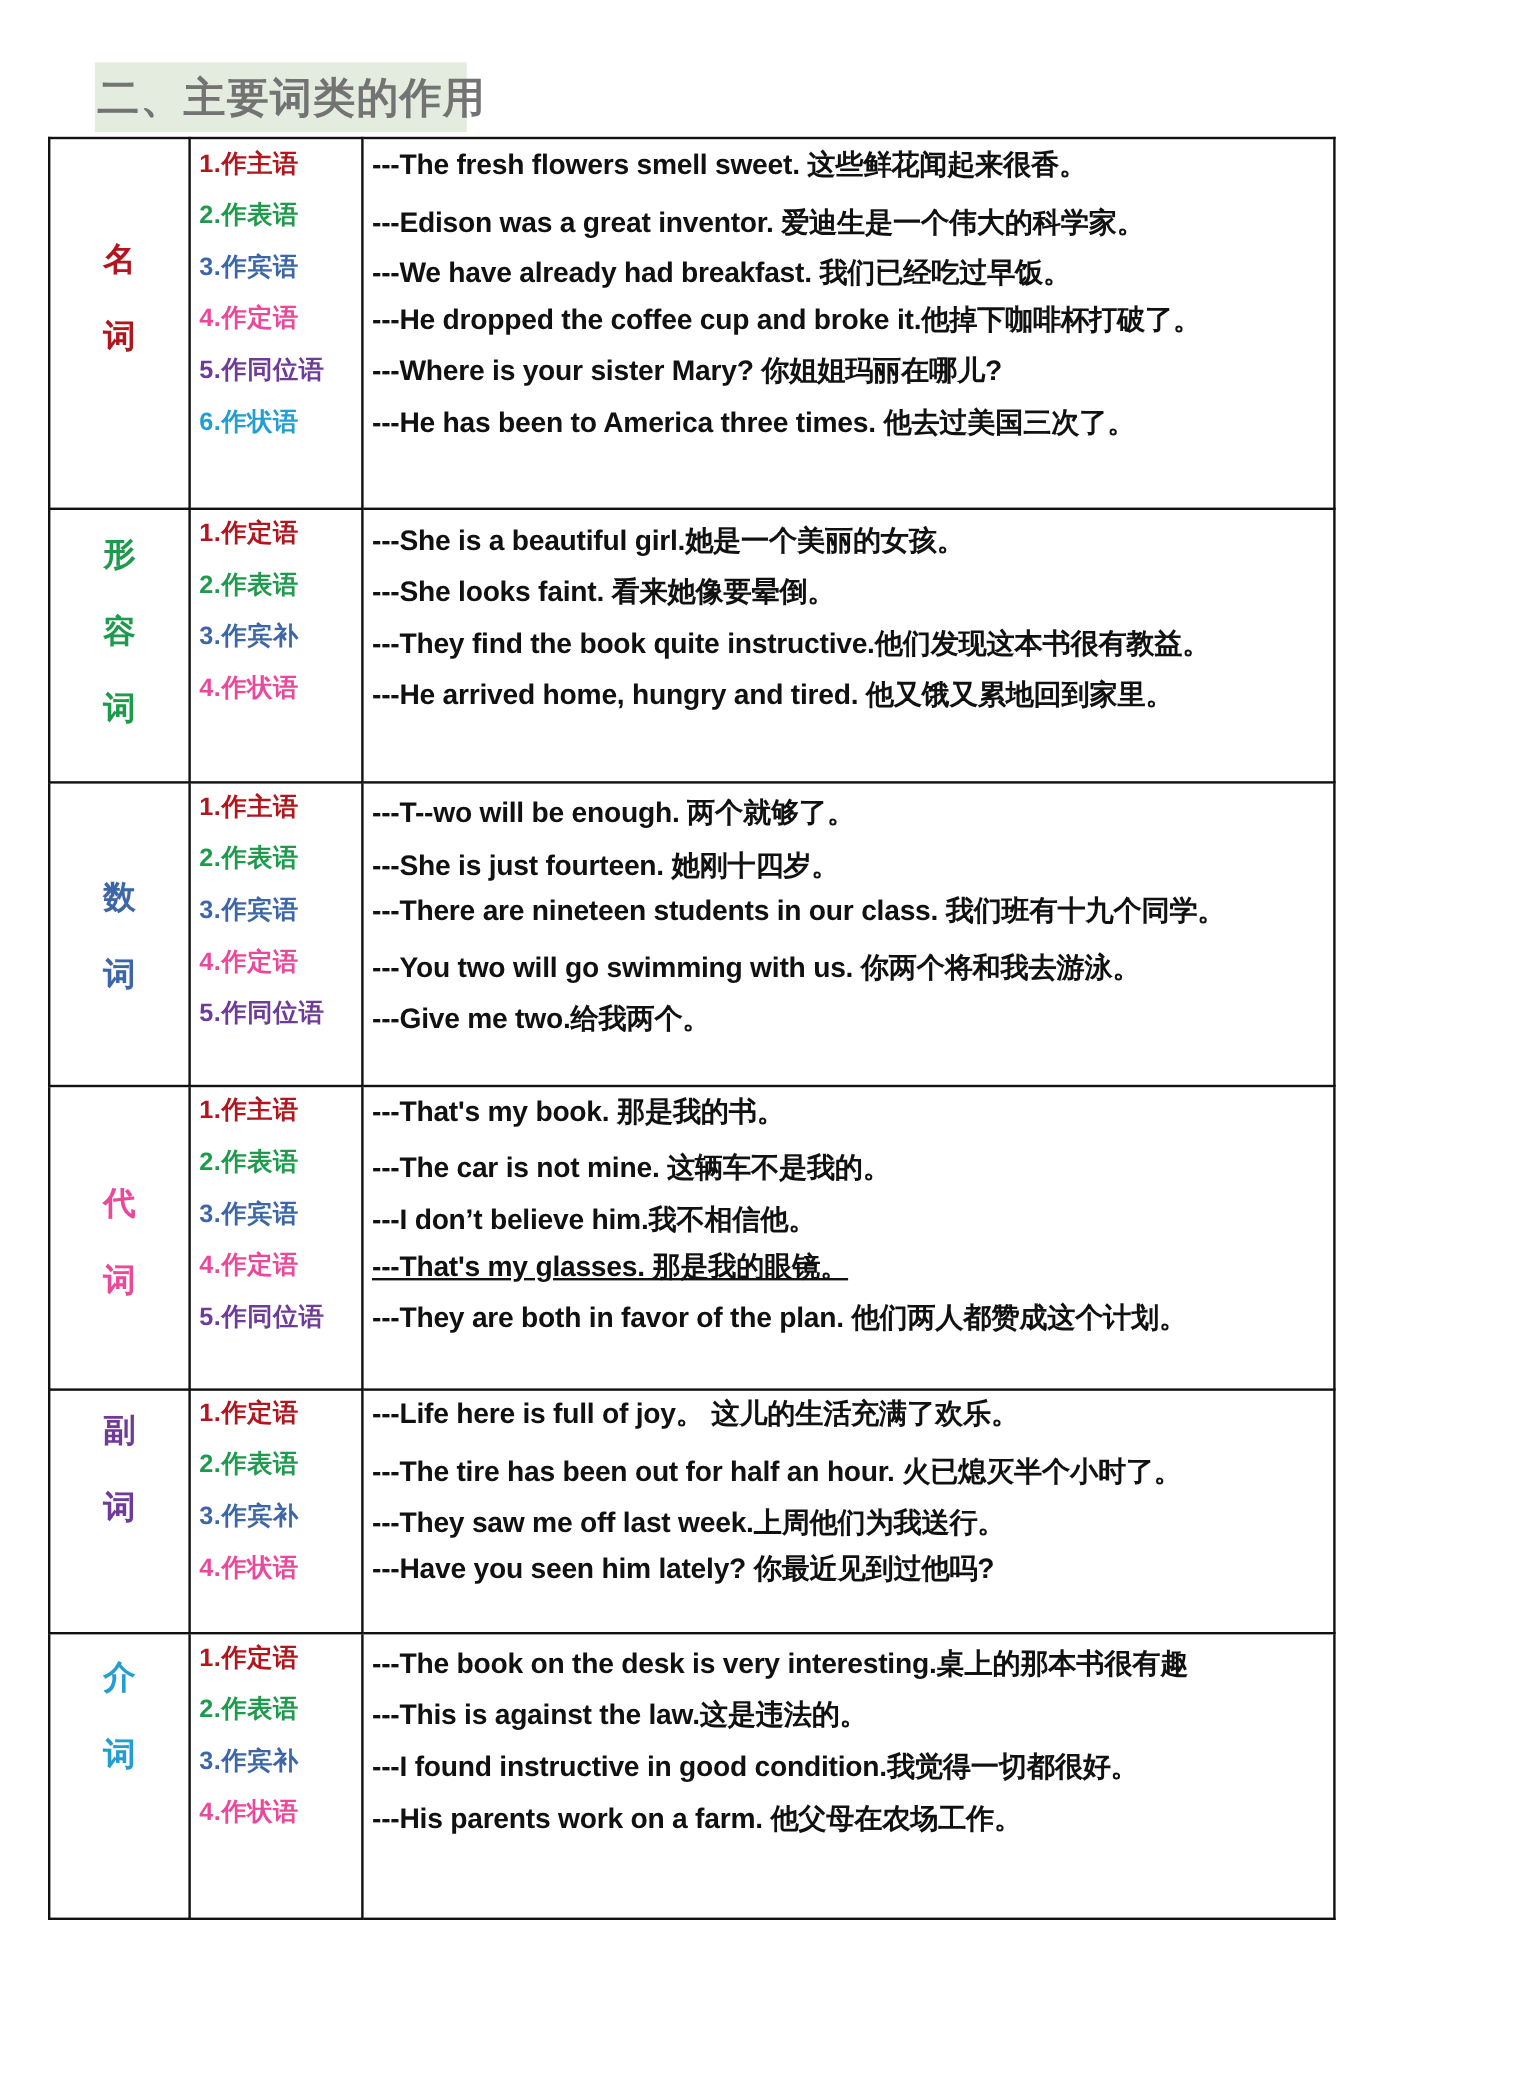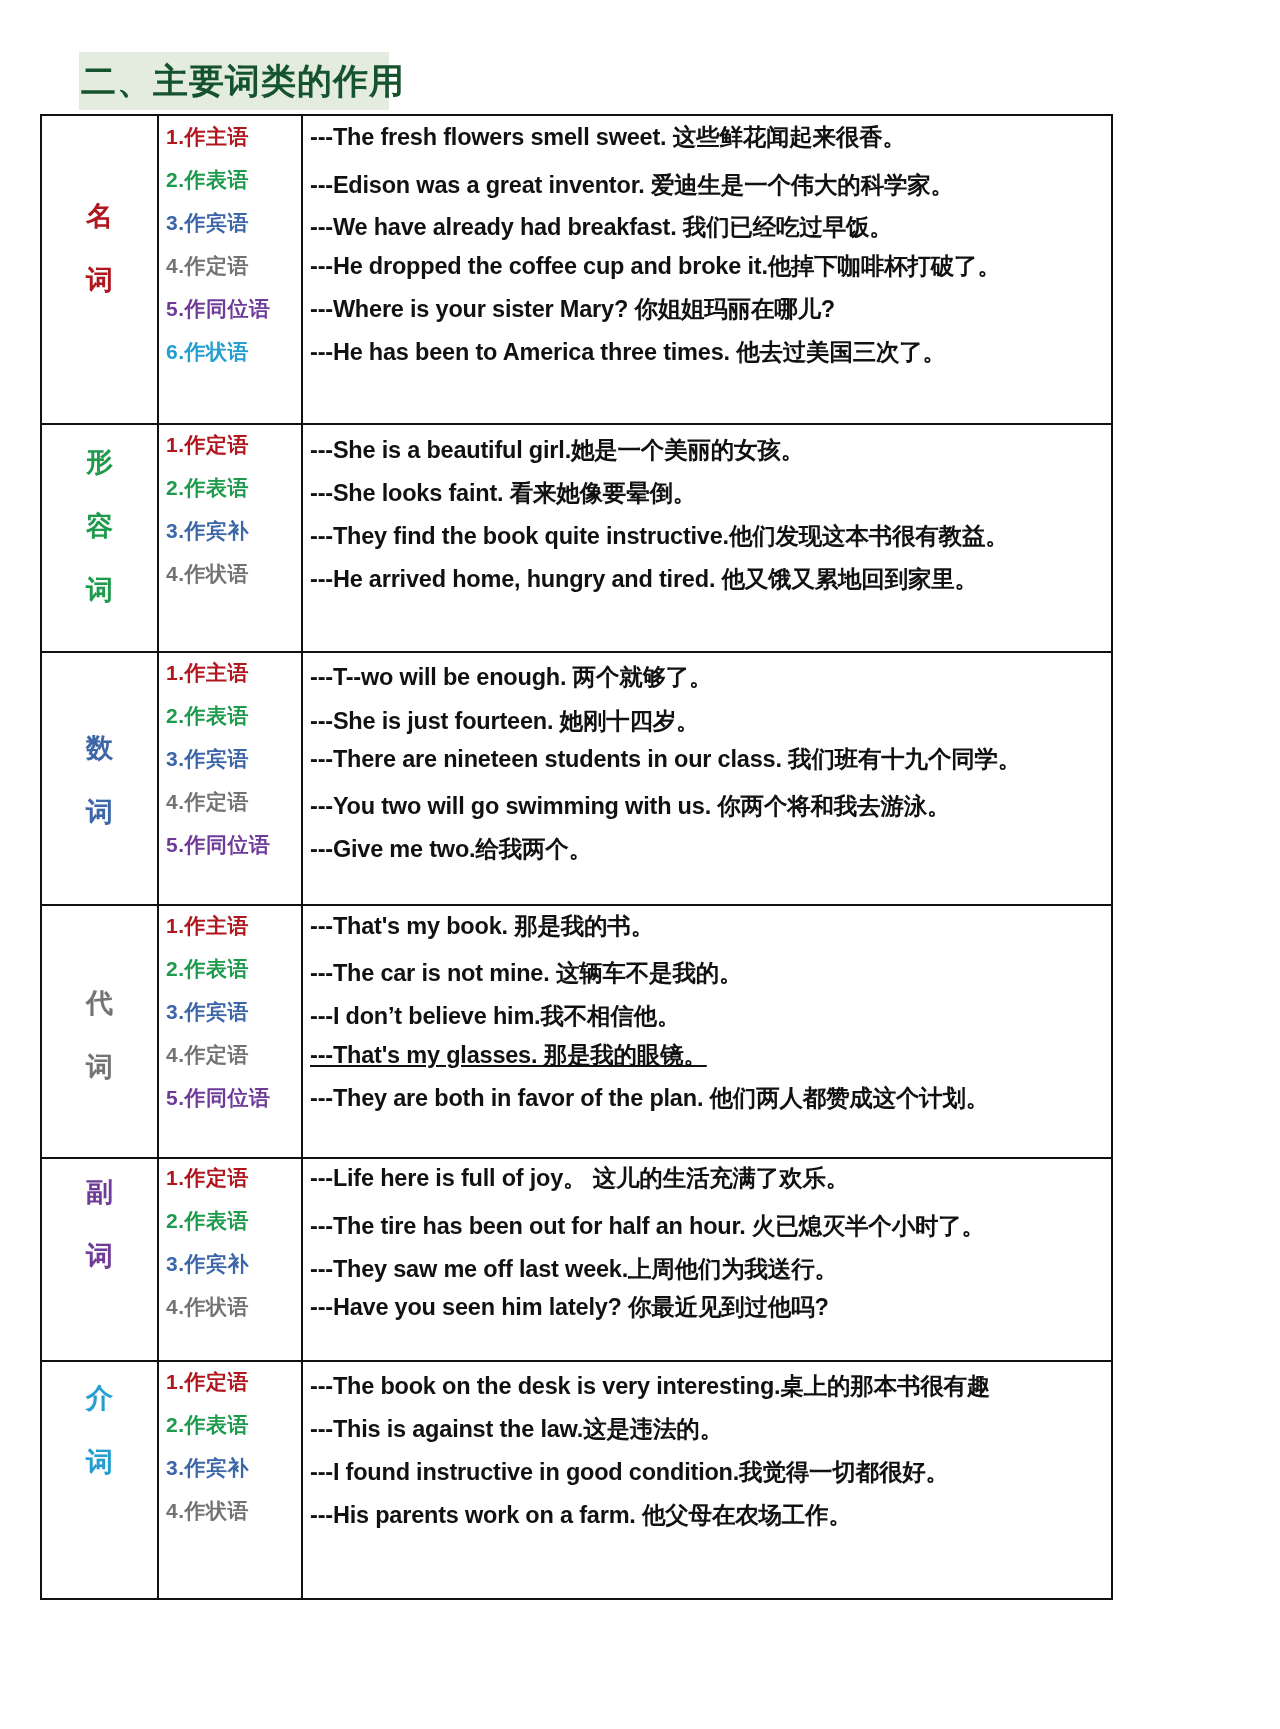--- a/index.html
+++ b/index.html
@@ -1,31 +1,31 @@
 <!DOCTYPE html>
 <html><head>
   <meta charset="utf-8">
   <style>
     html, body { margin: 0; padding: 0; background: #ffffff; }
     body { width: 1280px; height: 1729px; position: relative; overflow: hidden;
            font-family: "Liberation Sans", "DejaVu Sans", sans-serif; }
     .title-wrap { position: absolute; left: 79px; top: 52px; height: 58px; width: 310px;
                   background: #e3ecdf; }
     .title { position: absolute; left: 2px; top: 6px; font-size: 35px; font-weight: bold;
-             color: #14532d; letter-spacing: 1px; white-space: nowrap; }
+             color: #737373; letter-spacing: 1px; white-space: nowrap; }
     table.grammar { position: absolute; left: 40px; top: 114px; width: 1071px;
                     border-collapse: collapse; table-layout: fixed; }
     table.grammar td { border: 2px solid #111; vertical-align: top; padding: 0; }
     col.c1 { width: 117px; } col.c2 { width: 144px; } col.c3 { width: 810px; }
     .pos-cell { position: relative; }
     .pos-char { font-size: 27px; font-weight: bold; line-height: 64px; text-shadow: 0 0 2px rgba(0,0,0,0.08); }
     .func { font-size: 21px; font-weight: bold; white-space: nowrap; letter-spacing: 0.5px; }
     .ex { font-size: 23.5px; font-weight: bold; color: #111; white-space: nowrap; letter-spacing: -0.2px; }
     .c-red { color: #b0161d; } .c-green { color: #1e9a4c; } .c-blue { color: #3d66a8; }
-    .c-orange { color: #737373; } .c-purple { color: #6e3c98; } .c-cyan { color: #229ed0; }
+    .c-orange { color: #ec4899; } .c-purple { color: #6e3c98; } .c-cyan { color: #229ed0; }
   </style>
 </head>
 <body>
 
 <div class="title-wrap">
   <div class="title">二、主要词类的作用</div>
 </div>
 
 <table class="grammar">
   <colgroup>

